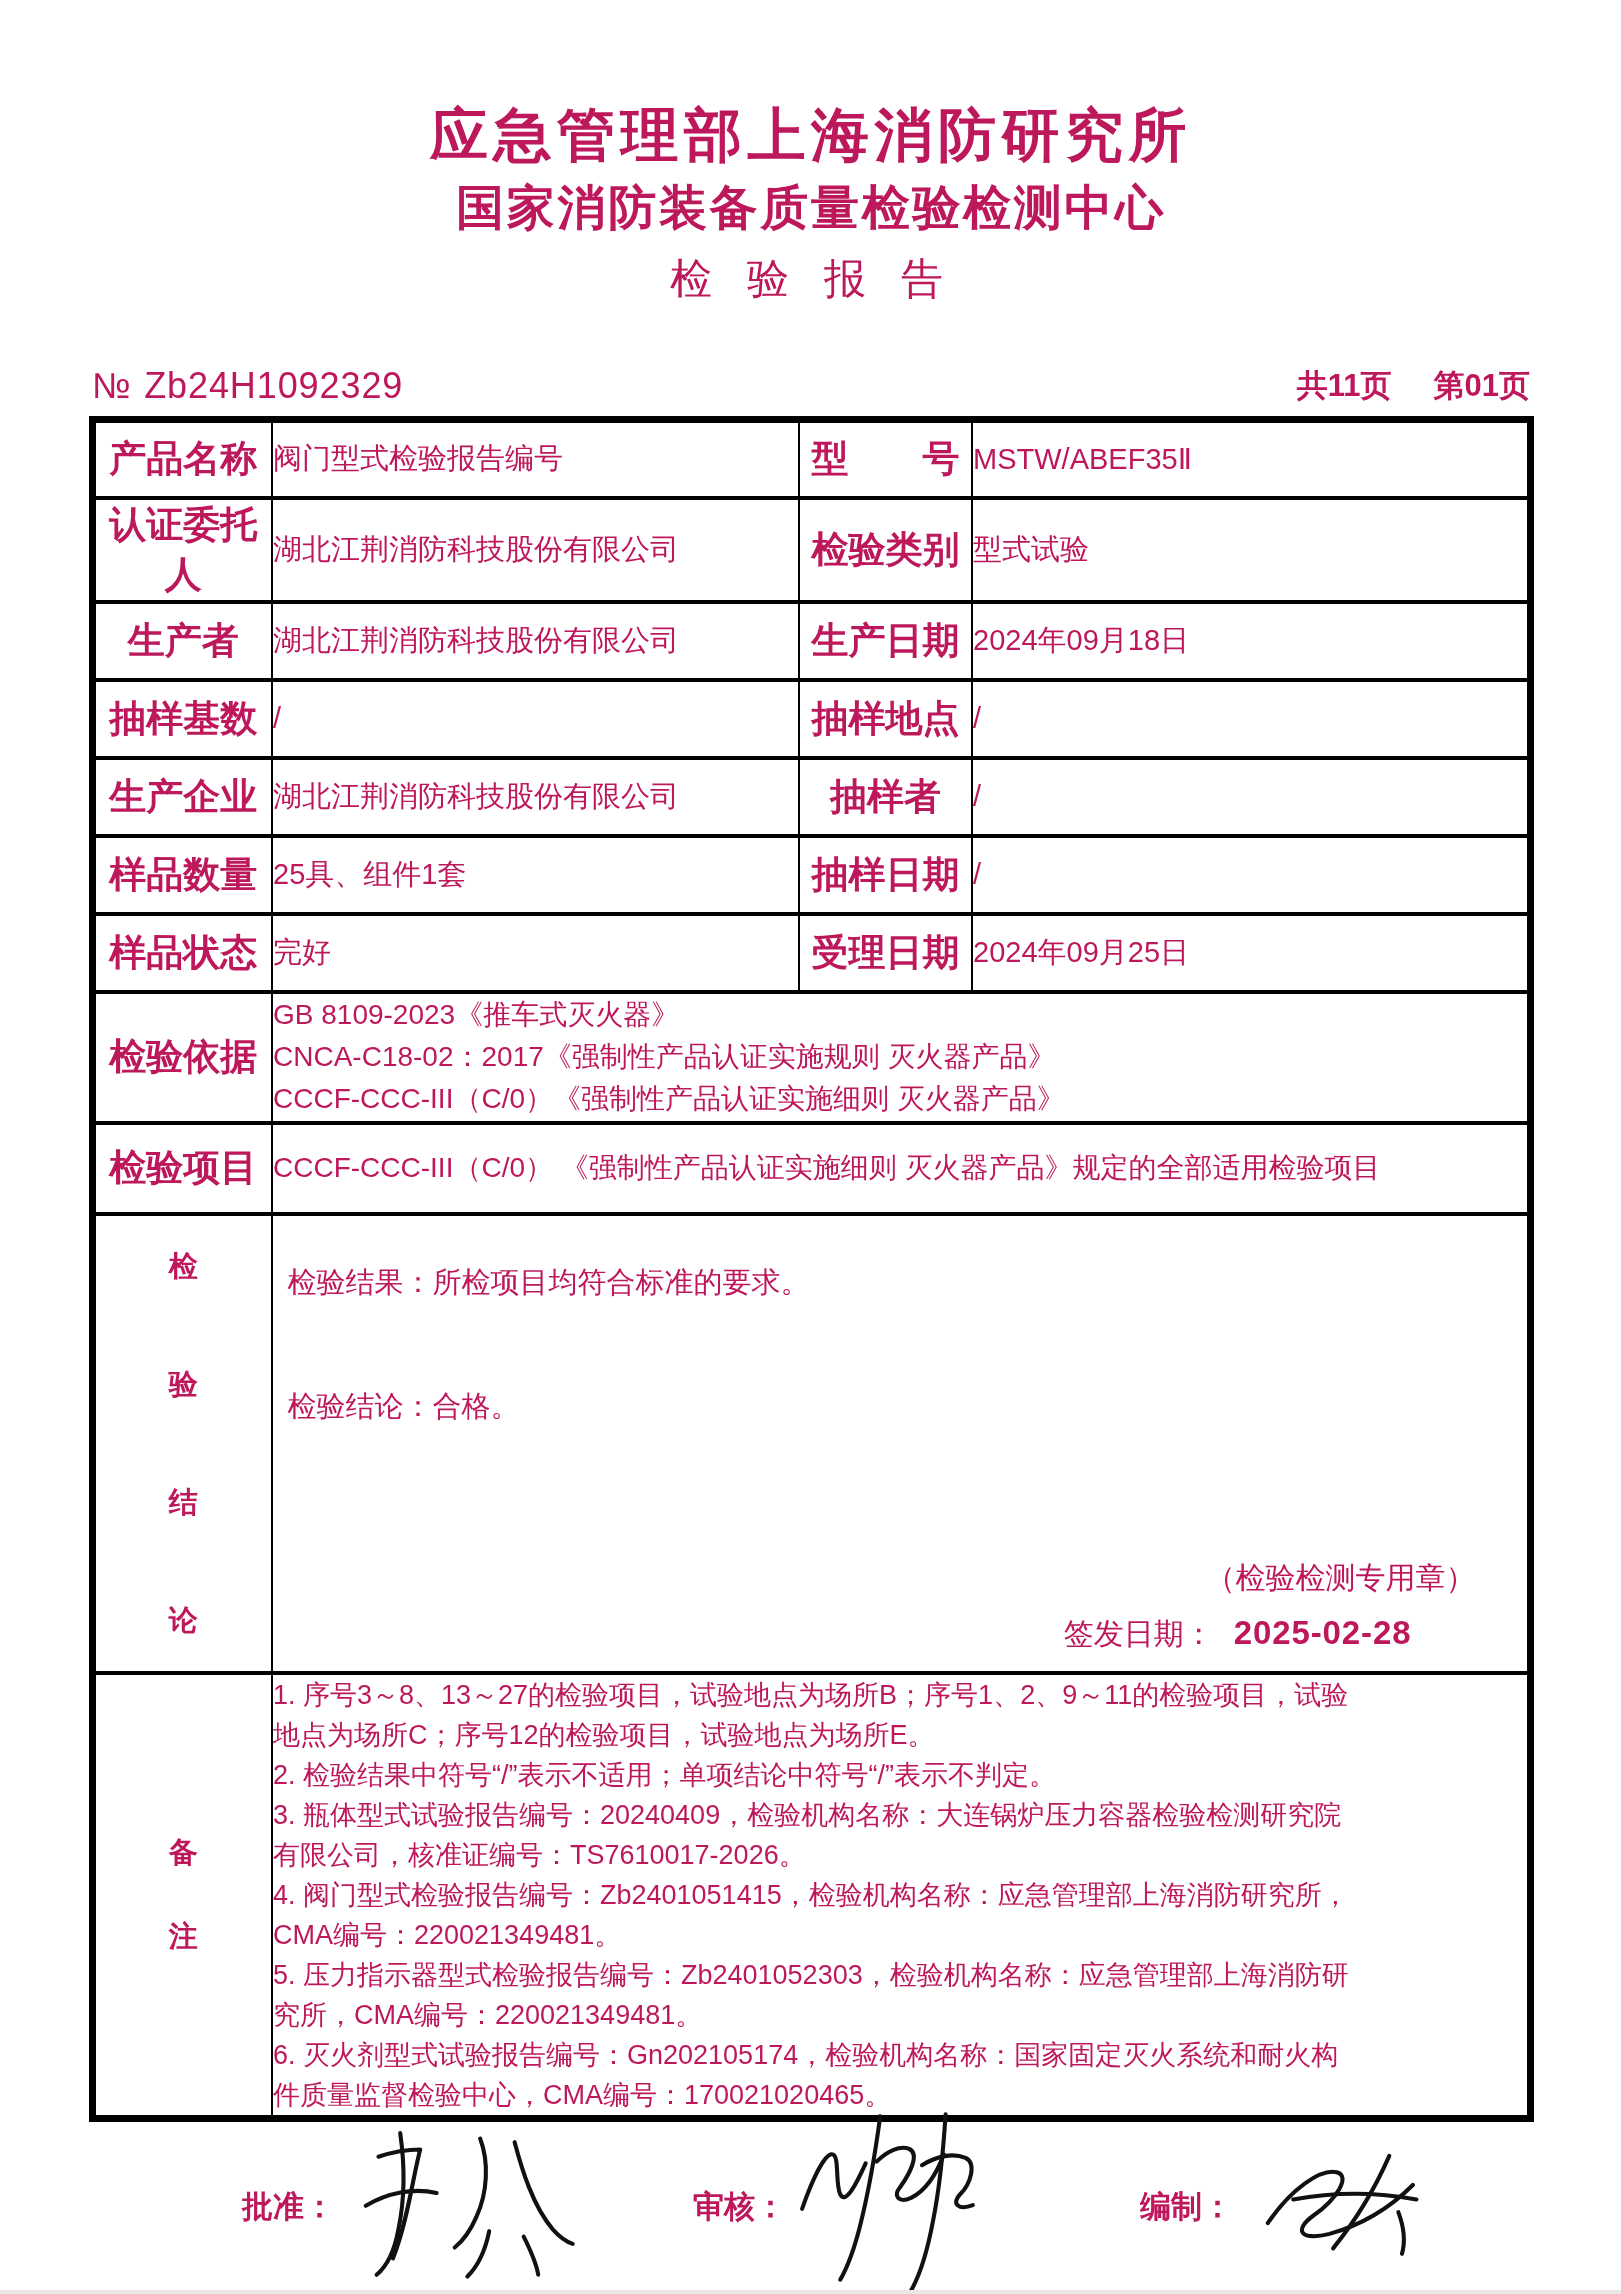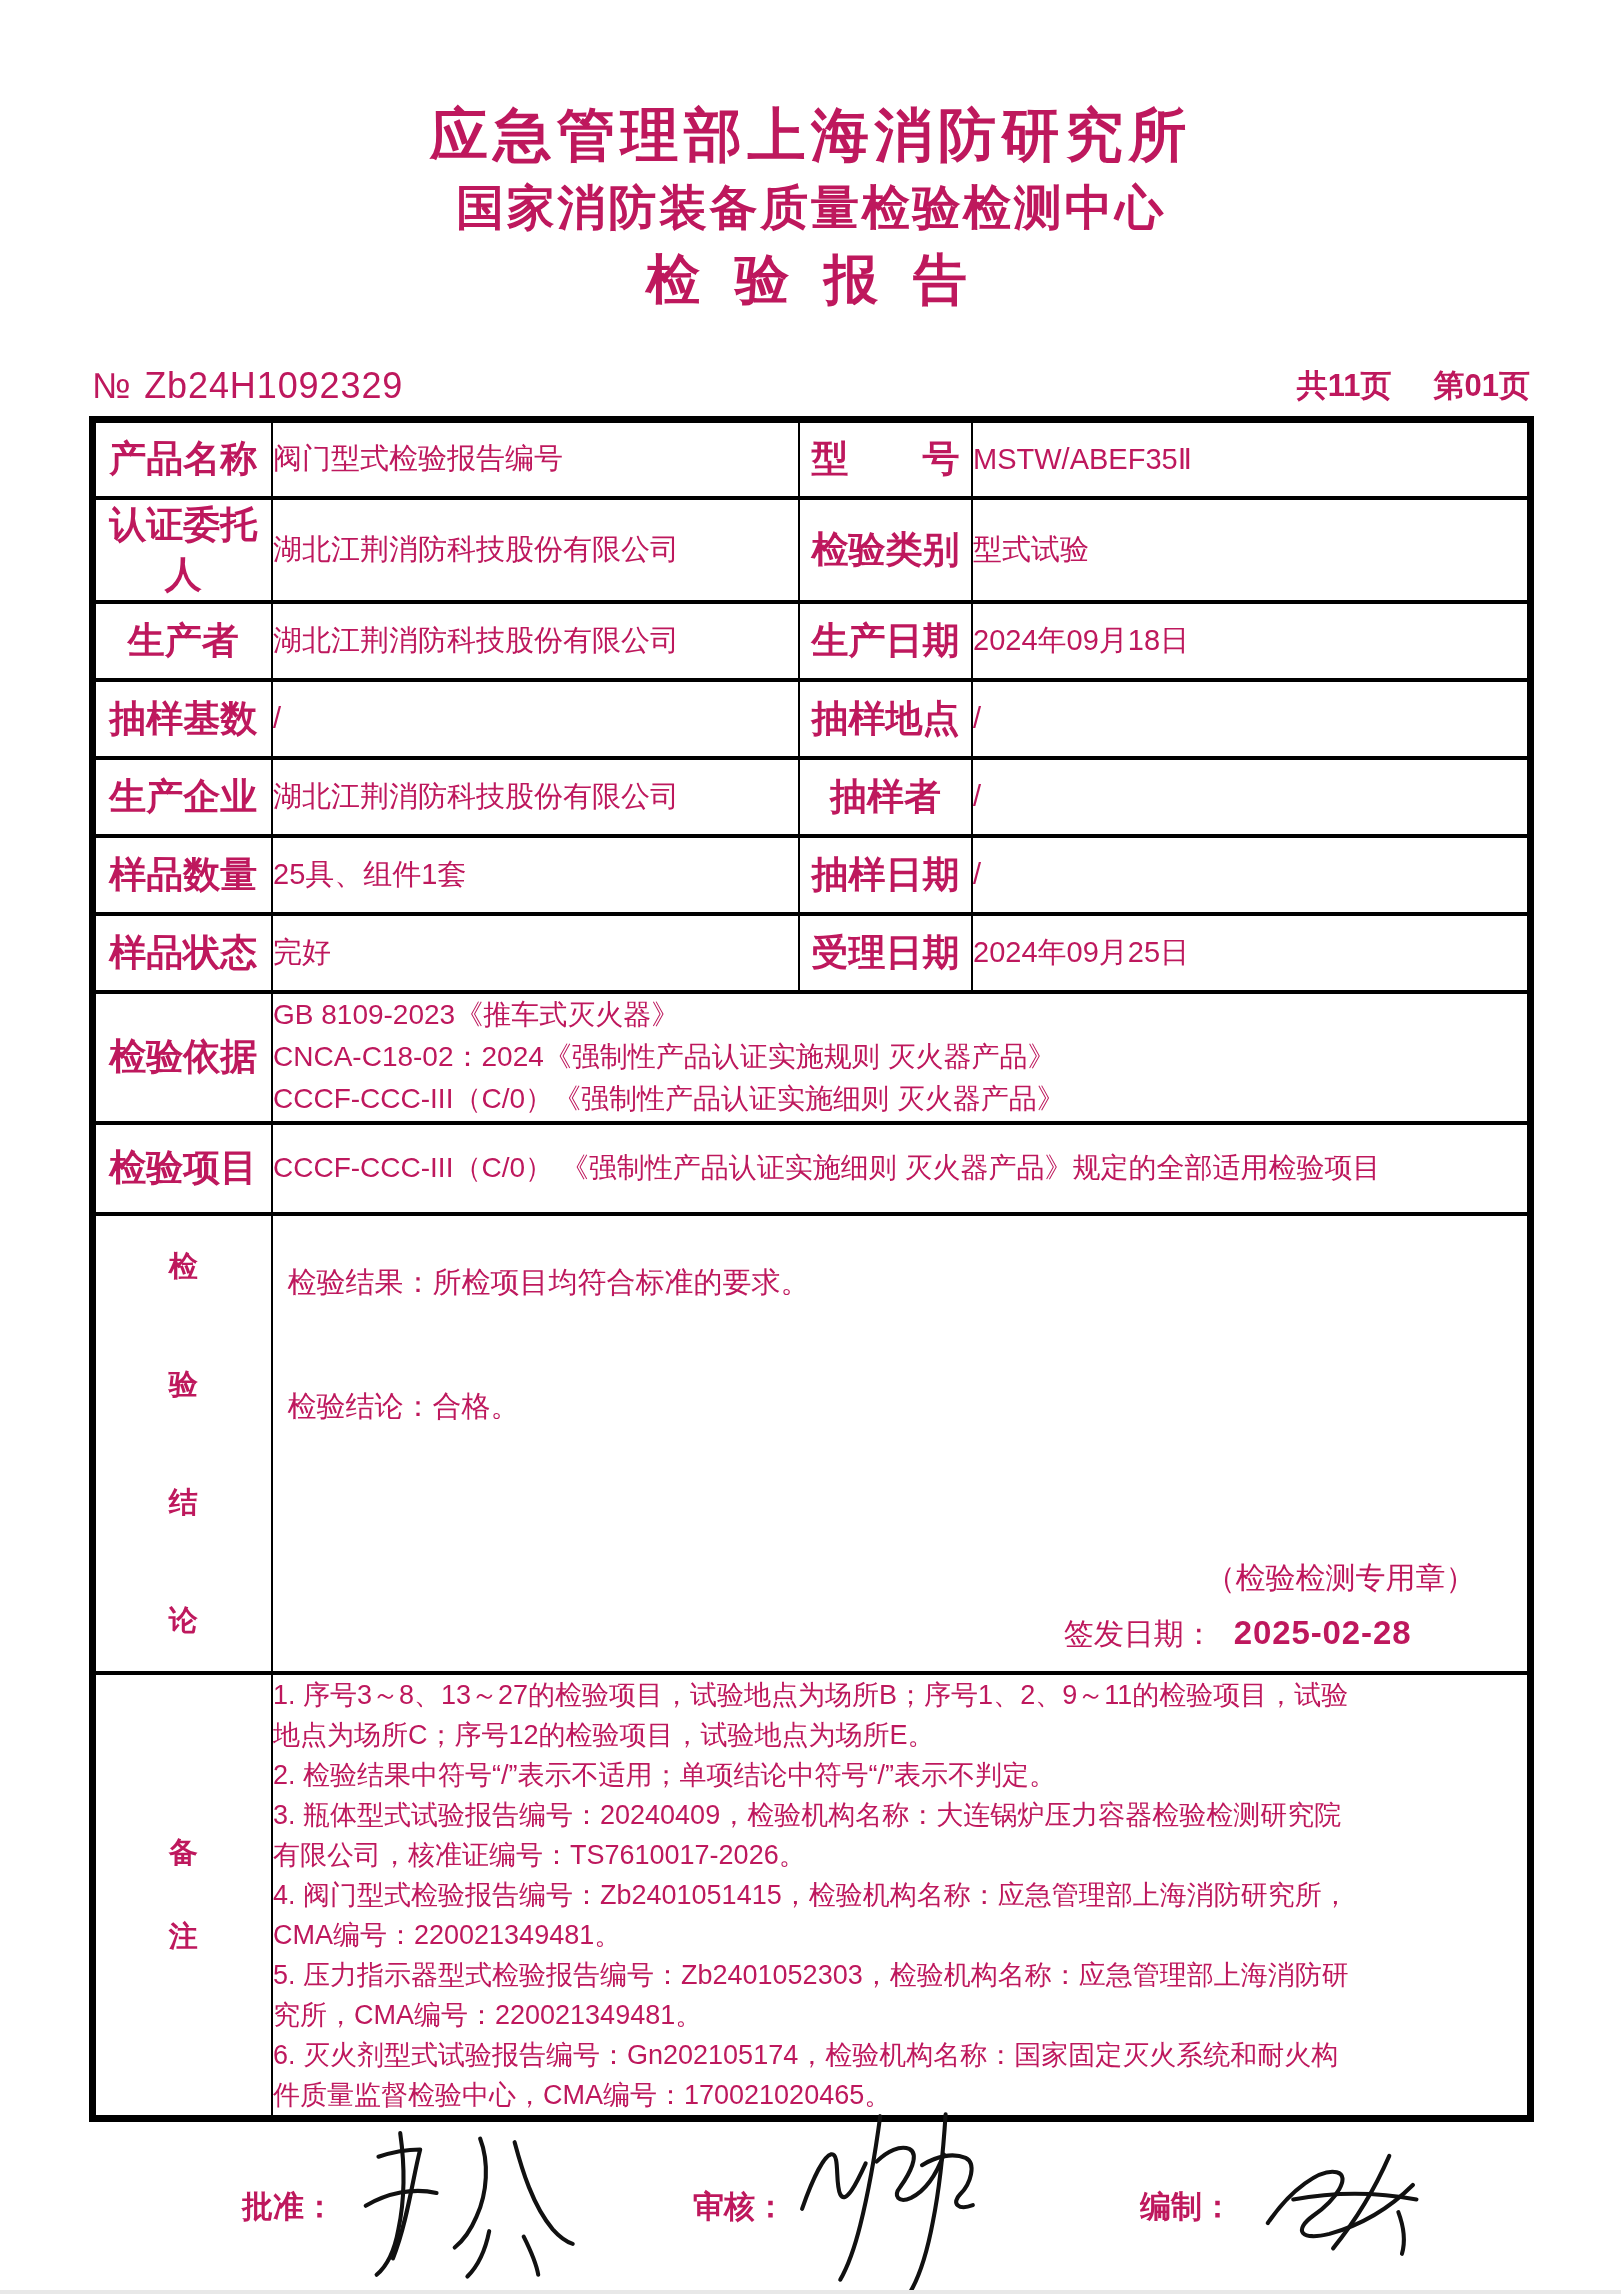--- a/index.html
+++ b/index.html
@@ -5,21 +5,21 @@
   html,body{margin:0;padding:0;background:#e8e8e8;}
   .page{
     width:1622px;height:2290px;background:#ffffff;position:relative;
     margin:0 auto;color:#be185d;font-family:"Liberation Sans","DejaVu Sans",sans-serif;
     overflow:hidden;
   }
   
   .header{padding-top:105px;text-align:center;}
   .t1{font-size:58px;font-weight:700;letter-spacing:5.5px;line-height:60px;}
   .t2{font-size:48px;font-weight:700;letter-spacing:2.7px;line-height:50px;margin-top:18px;}
-  .t3{font-size:54px;font-weight:700;letter-spacing:35px;padding-left:26px;line-height:56px;margin-top:18px;}
+  .t3{font-size:42px;font-weight:400;letter-spacing:35px;padding-left:26px;line-height:56px;margin-top:18px;}
   .meta{width:1438px;margin:22px auto 0;display:flex;justify-content:space-between;align-items:flex-end;}
   .report-no{font-size:36px;font-weight:500;letter-spacing:0.9px;margin-top:36px;}
   .report-no .num{margin-left:12.7px;}
   .pages{font-size:31px;font-weight:600;}
   .pages .sep{display:inline-block;width:42px;}
   
   table.rpt{width:1438px;margin:9px auto 0;border-collapse:collapse;table-layout:fixed;border:7.3px solid #000;}
   table.rpt th,table.rpt td{border:2.7px solid #000;border-top-width:4.5px;border-bottom-width:4.5px;vertical-align:middle;padding:0;}
   tr.h86{height:78px}
   tr.h144{height:131px}
@@ -123,21 +123,21 @@
       <th class="lbl">样品状态</th>
       <td class="val">完好</td>
       <th class="lbl">受理日期</th>
       <td class="val">2024年09月25日</td>
     </tr>
 
     <tr class="h144">
       <th class="lbl">检验依据</th>
       <td class="basis-cell" colspan="3">
         <div class="basis-line">GB 8109-2023《推车式灭火器》</div>
-        <div class="basis-line">CNCA-C18-02：2024《强制性产品认证实施规则 灭火器产品》</div>
+        <div class="basis-line">CNCA-C18-02：2017《强制性产品认证实施规则 灭火器产品》</div>
         <div class="basis-line">CCCF-CCC-III（C/0）《强制性产品认证实施细则 灭火器产品》</div>
       </td>
     </tr>
 
     <tr class="h100">
       <th class="lbl">检验项目</th>
       <td class="items-text" colspan="3">CCCF-CCC-III（C/0） 《强制性产品认证实施细则 灭火器产品》规定的全部适用检验项目</td>
     </tr>
 
     <tr class="h500">

